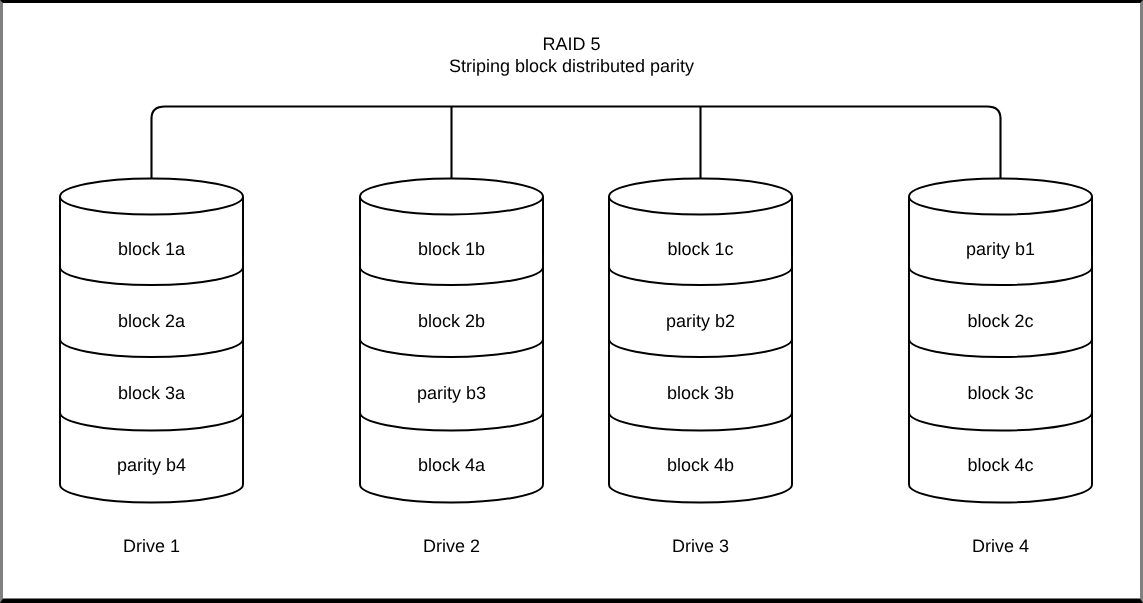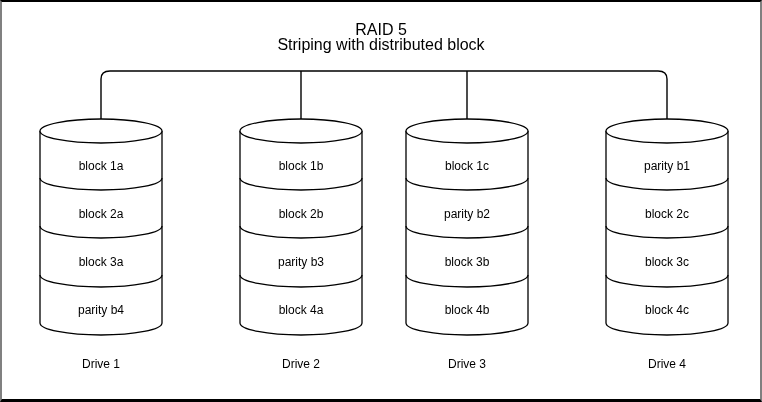--- a/index.html
+++ b/index.html
@@ -18,21 +18,21 @@
     border-left: 2px solid #808080;
     border-right: 2px solid #808080;
     overflow: hidden;
   }
   .title-block {
     position: absolute;
     left: 0;
     right: 0;
     top: 20px;
     text-align: center;
-    font-size: 16px;
+    font-size: 12px;
     line-height: 15px;
     color: #000000;
     z-index: 2;
   }
   .diagram-svg {
     position: absolute;
     left: 0;
     top: 0;
     width: 758px;
     height: 397px;
@@ -57,21 +57,21 @@
     stroke: none;
   }
 </style>
 </head>
 <body>
 
 <div class="frame">
 
   <div class="title-block">
     <div>RAID 5</div>
-    <div>Striping with distributed block</div>
+    <div>Striping block distributed parity</div>
   </div>
 
   <svg class="diagram-svg" viewBox="2 2 758 397" width="758" height="397" xmlns="http://www.w3.org/2000/svg">
 
     <path class="connector" d="M 101 119 L 101 79 Q 101 71 110 71 L 658 71 Q 667 71 667 79 L 667 119
              M 301 71 L 301 119
              M 467 71 L 467 119"></path>
 
     <g>
       <path class="cyl-body" d="M 40 131 L 40 323 A 61 12 0 0 0 162 323 L 162 131"></path>

